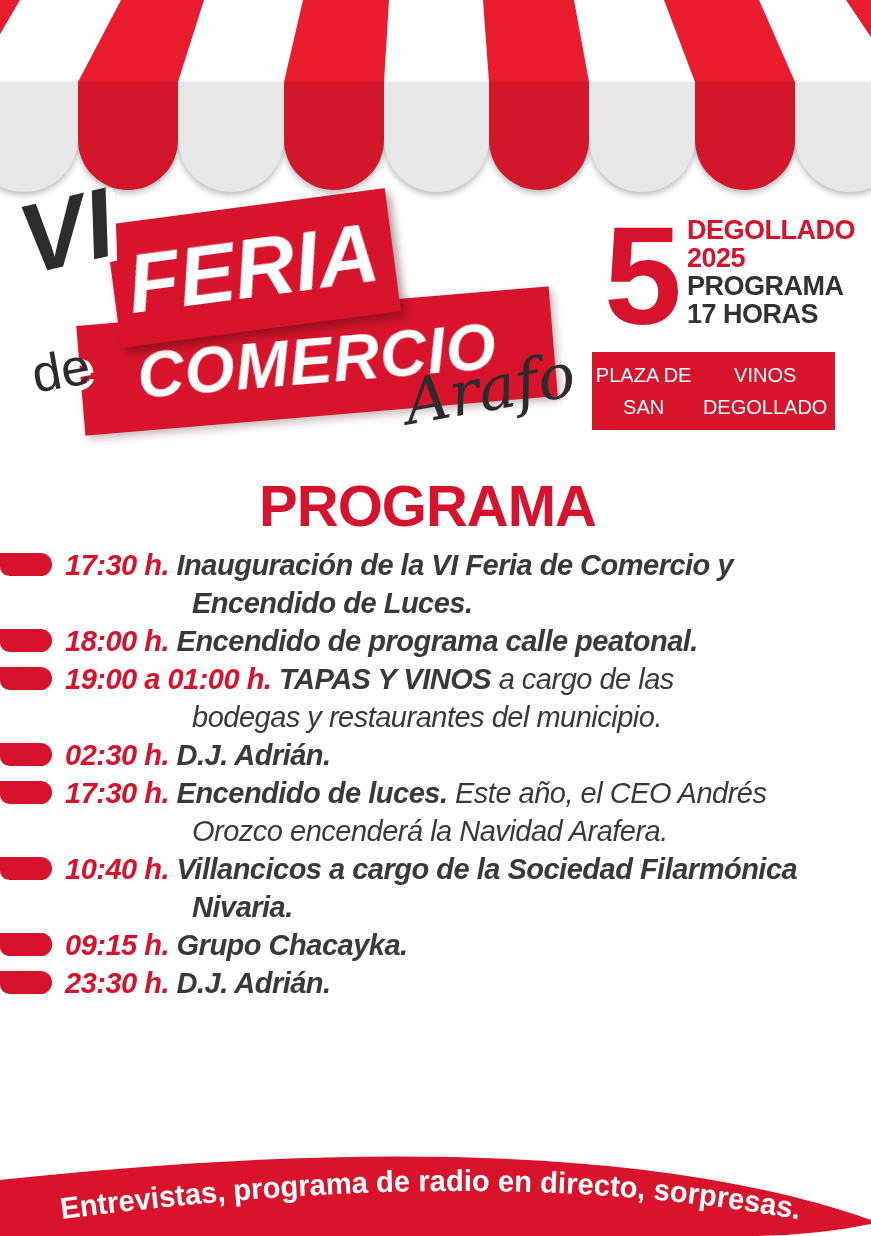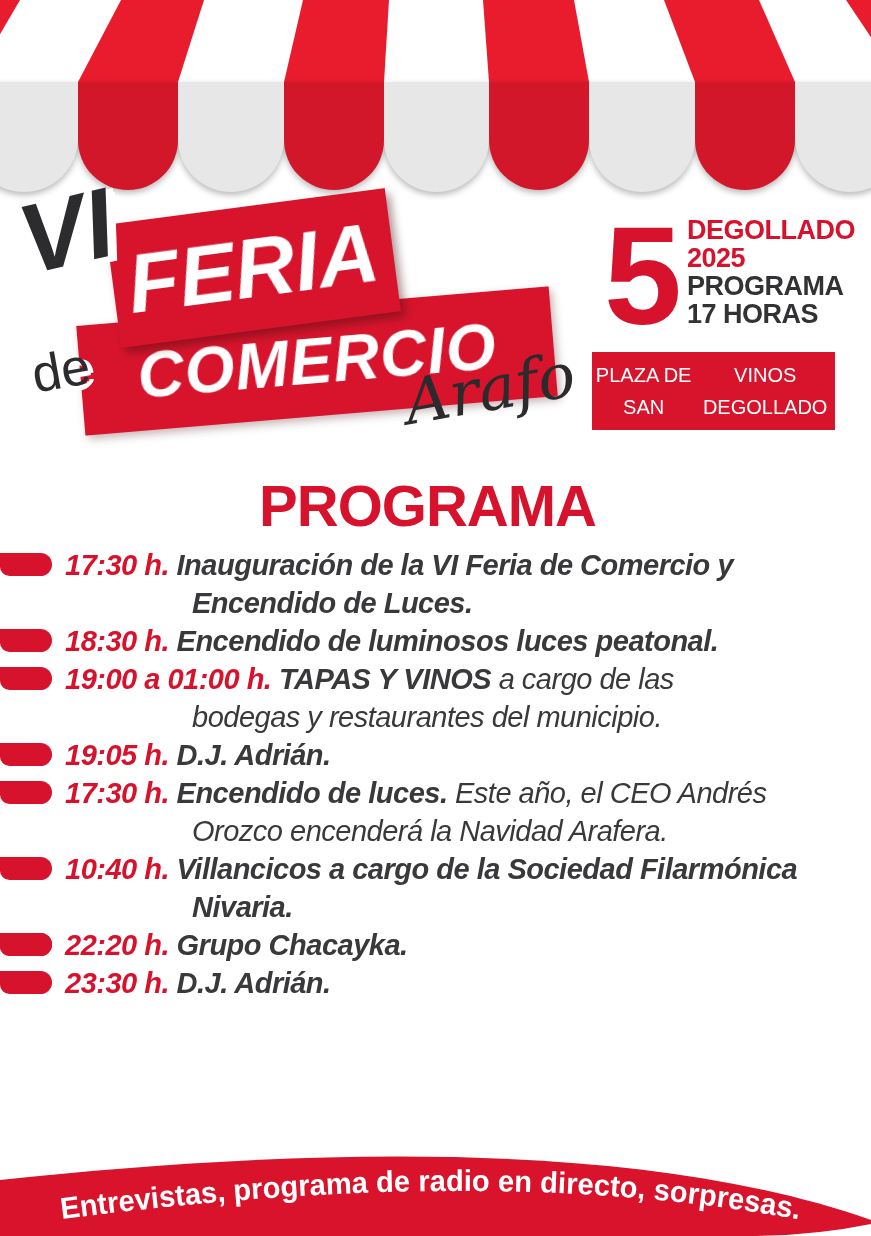--- a/index.html
+++ b/index.html
@@ -105,47 +105,47 @@
   <div id="programa" class="abs">PROGRAMA</div>
 
   <div id="program-list">
     <div class="prow">
         <span class="pill"></span>
         <p class="ptext"><span class="time">17:30 h.</span> <span class="bld">Inauguración de la VI Feria de Comercio y
 Encendido de Luces.</span> <span class="reg"></span></p>
       </div>
     <div class="prow">
         <span class="pill"></span>
-        <p class="ptext"><span class="time">18:30 h.</span> <span class="bld">Encendido de luminosos luces peatonal.</span> <span class="reg"></span></p>
+        <p class="ptext"><span class="time">18:00 h.</span> <span class="bld">Encendido de programa calle peatonal.</span> <span class="reg"></span></p>
       </div>
     <div class="prow">
         <span class="pill"></span>
         <p class="ptext"><span class="time">19:00 a 01:00 h.</span> <span class="bld">TAPAS Y VINOS</span> <span class="reg">a cargo de las
 bodegas y restaurantes del municipio.</span></p>
       </div>
     <div class="prow">
         <span class="pill"></span>
-        <p class="ptext"><span class="time">19:05 h.</span> <span class="bld">D.J. Adrián.</span> <span class="reg"></span></p>
+        <p class="ptext"><span class="time">02:30 h.</span> <span class="bld">D.J. Adrián.</span> <span class="reg"></span></p>
       </div>
     <div class="prow">
         <span class="pill"></span>
         <p class="ptext"><span class="time">17:30 h.</span> <span class="bld">Encendido de luces.</span> <span class="reg">Este año, el CEO Andrés
 Orozco encenderá la Navidad Arafera.</span></p>
       </div>
     <div class="prow">
         <span class="pill"></span>
         <p class="ptext"><span class="time">10:40 h.</span> <span class="bld">Villancicos a cargo de la Sociedad Filarmónica
 Nivaria.</span> <span class="reg"></span></p>
       </div>
     <div class="prow">
         <span class="pill"></span>
       </div>
     <div class="prow">
         <span class="pill"></span>
-        <p class="ptext"><span class="time">22:20 h.</span> <span class="bld">Grupo Chacayka.</span> <span class="reg"></span></p>
+        <p class="ptext"><span class="time">09:15 h.</span> <span class="bld">Grupo Chacayka.</span> <span class="reg"></span></p>
       </div>
     <div class="prow">
         <span class="pill"></span>
         <p class="ptext"><span class="time">23:30 h.</span> <span class="bld">D.J. Adrián.</span> <span class="reg"></span></p>
       </div>
   </div>
 
   <svg id="footer-band" width="871" height="130" viewBox="0 0 871 130">
     <path fill="#d8132b" d="M0,74 C300,42 640,32 871,114 L871,118 Q812,130 748,130 L0,130 Z"></path>
     <defs>

